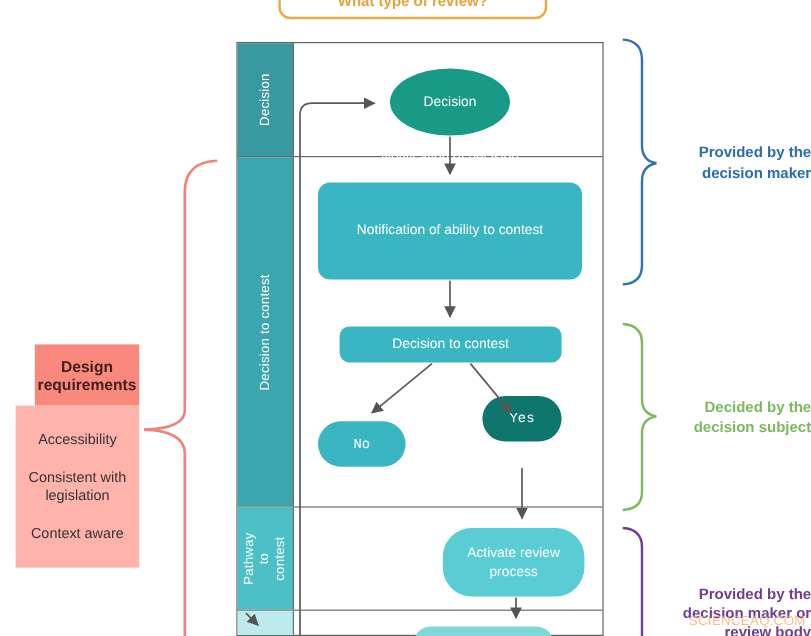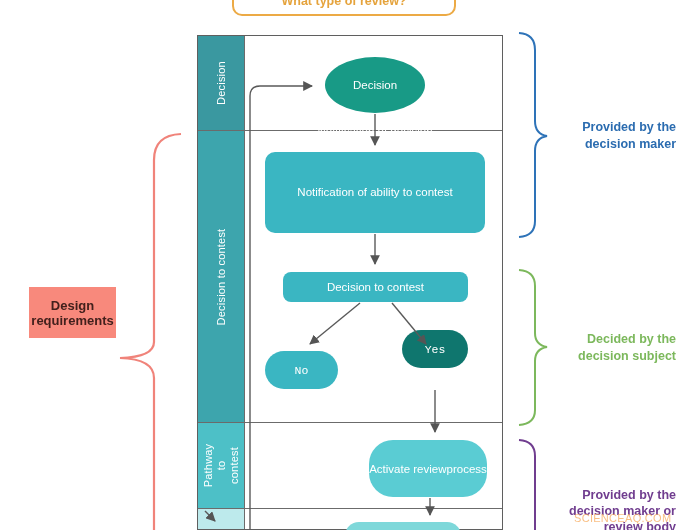--- a/index.html
+++ b/index.html
@@ -44,21 +44,21 @@
                 background:#189a86; border-radius:50%; }
   .n-notify   { left:265px; top:152px; width:220px; height:81px;
                 background:#3ab6c2; border-radius:10px; flex-direction:column; line-height:19px;gap:42px; }
   .n-dtc      { left:283px; top:272px; width:185px; height:30px;
                 background:#3ab6c2; border-radius:8px; }
   .n-no       { left:265px; top:351px; width:73px; height:38px;
                 background:#3ab6c2; border-radius:19px;font-family:Liberation Mono, monospace; }
   .n-yes      { left:402px; top:330px; width:66px; height:38px;
                 background:#0f766e; border-radius:19px;font-family:Liberation Mono, monospace; }
   .n-activate { left:369px; top:440px; width:118px; height:57px;
-                background:#5accd3; border-radius:24px; flex-direction:row; line-height:16px; }
+                background:#5accd3; border-radius:24px; flex-direction:column; line-height:16px; }
   .n-partial  { left:345px; top:522px; width:116px; height:30px;
                 background:#7ed8da; border-radius:14px; }
   
   .req-panel { position:absolute; left:13px; top:287px; width:103px; height:186px; }
   .req-header {
     background:#f8897c; height:51px; display:flex; align-items:center; justify-content:center;
     text-align:center; font-size:13px; font-weight:bold; color:#42201c;
     line-height:15px; padding:0 6px; box-sizing:border-box;margin-left:16px;
   }
   .req-body {
@@ -138,20 +138,25 @@
 
   <div class="node n-activate">
     <span>Activate review</span>
     <span>process</span>
   </div>
 
   <div class="node n-partial"></div>
 
   <div class="req-panel">
     <div class="req-header">Design requirements</div>
+    <div class="req-body">
+      <div>Accessibility</div>
+      <div>Consistent with legislation</div>
+      <div>Context aware</div>
+    </div>
   </div>
 
   <div class="annot annot-maker">
     <div>Provided by the</div>
     <div>decision maker</div>
   </div>
   <div class="annot annot-subject">
     <div>Decided by the</div>
     <div>decision subject</div>
   </div>

